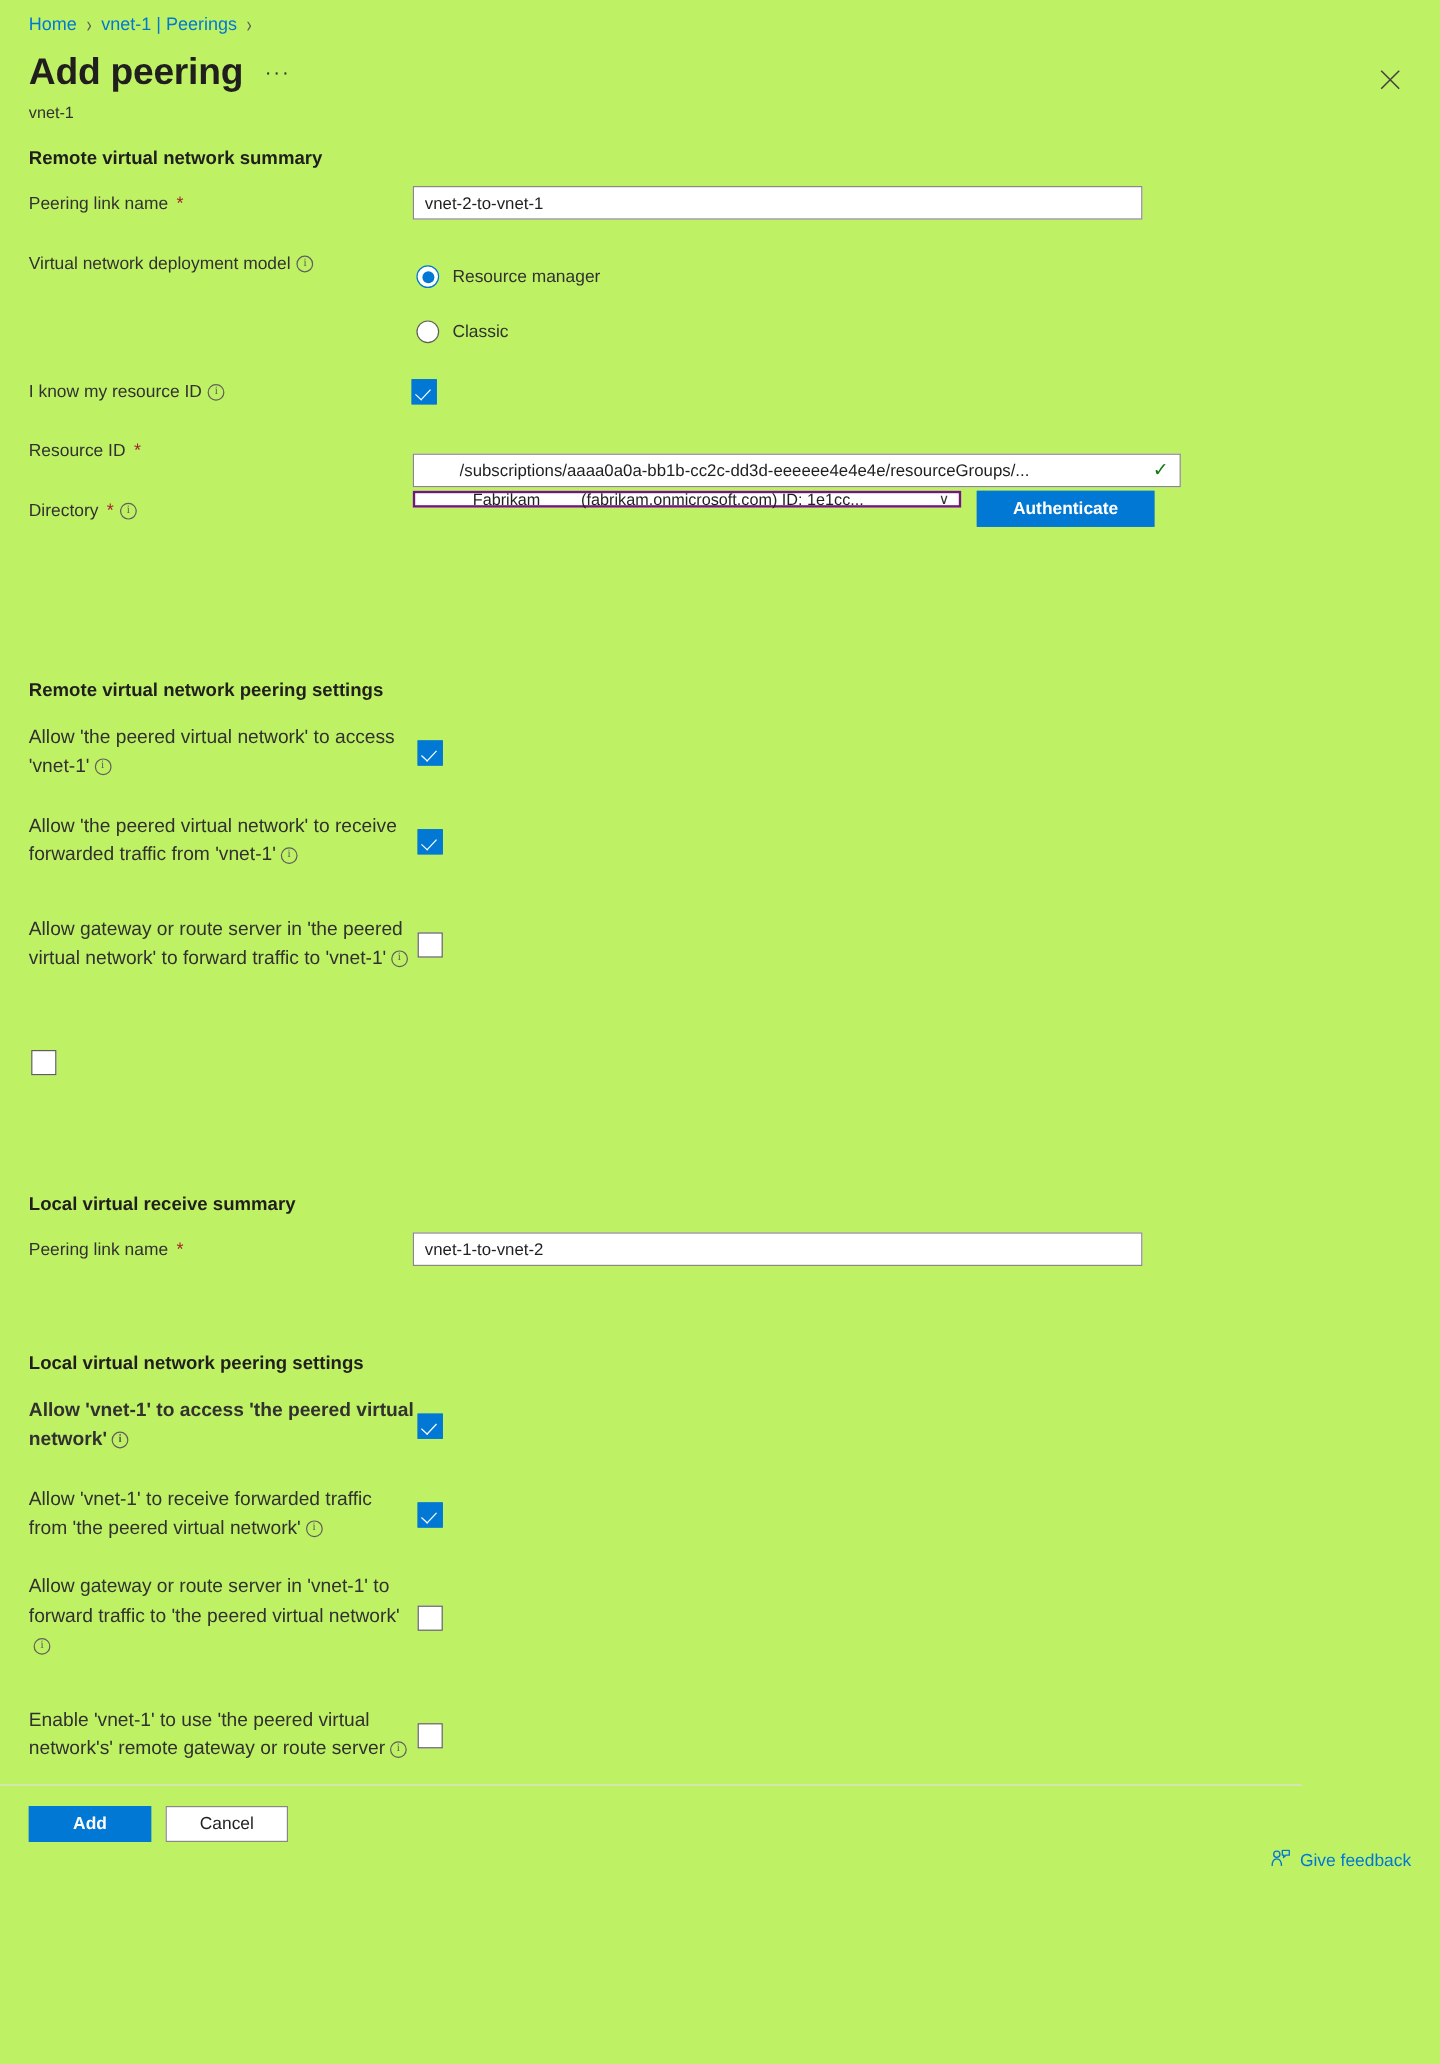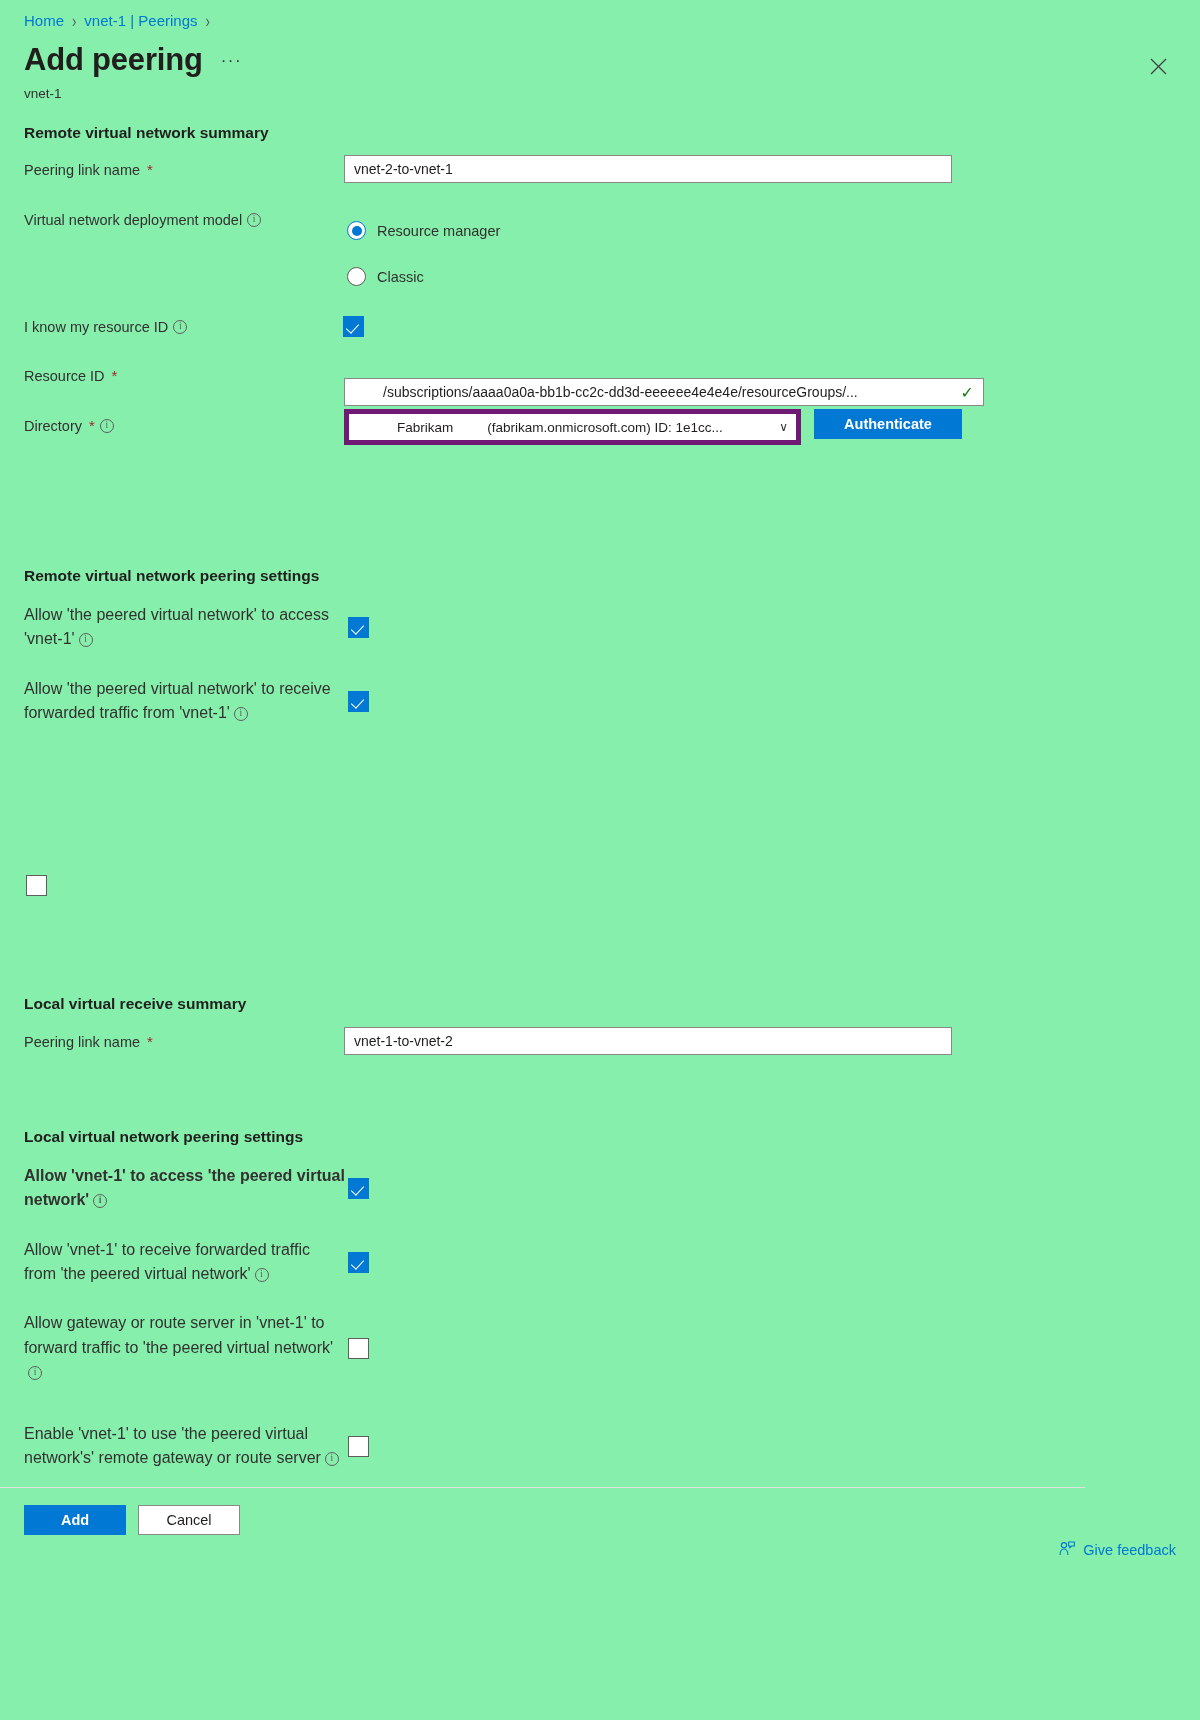--- a/index.html
+++ b/index.html
@@ -4,21 +4,21 @@
 <style>
   * { box-sizing: border-box; }
   html, body {
     margin: 0; padding: 0;
     width: 1200px; height: 1720px;
     background: #ffffff;
     font-family: "Liberation Sans", sans-serif;
     color: #323130;
     overflow: hidden;
   }
-  .page { position: relative; width: 1200px; height: 1720px; background:#86efac; }
+  .page { position: relative; width: 1200px; height: 1720px; background:#bef264; }
 
   
   .breadcrumb {
     position: absolute; left: 24px; top: 12px;
     display: flex; align-items: center; gap: 8px;
     font-size: 15px;
   }
   .crumb-link { color: #0078d4; cursor: pointer; white-space: nowrap; }
   .crumb-sep {
     color: #605e5c; font-size: 13px; display:inline-block;
@@ -105,21 +105,21 @@
   .cbx.on { background:#0078d4; border-color:#0078d4; }
   .cbx.on::after {
     content:""; position:absolute; left: 5px; top: 4px;
     width: 6px; height: 11px;
     border: solid #fff; border-width: 0 1.9px 1.9px 0;
     transform: rotate(43deg);
   }
 
   
   .dropdown {
-    border:5px solid #701a75; background:#fff; height:36px;
+    border:2px solid #701a75; background:#fff; height:14px;
     display:flex; align-items:center; padding: 0 8px 0 0;
     font-size: 13.5px; color:#201f1e; cursor:pointer;
   }
   .dd-name { padding-left: 48px; }
   .dd-detail { padding-left: 34px; white-space:nowrap; overflow:hidden; text-overflow:ellipsis; }
   .dd-caret { margin-left:auto; padding-left:10px; font-size: 12px; color:#323130; }
 
   .btn-primary {
     background:#0078d4; color:#fff; border:1px solid #0078d4;
     font-size: 14.5px; font-weight: 600;
@@ -247,20 +247,24 @@
   <div class="setting" style="top:602px; height:50px;">
     <span class="stext"><span>Allow 'the peered virtual network' to access 'vnet-1'</span><span class="info-icon"></span></span>
     <span class="cbx on" style="margin-left:2px;"></span>
   </div>
 
   <div class="setting" style="top:676px; height:50px;">
     <span class="stext"><span>Allow 'the peered virtual network' to receive forwarded traffic from 'vnet-1'</span><span class="info-icon"></span></span>
     <span class="cbx on" style="margin-left:2px;"></span>
   </div>
 
+  <div class="setting" style="top:750px; height:74px;">
+    <span class="stext"><span>Allow gateway or route server in 'the peered virtual network' to forward traffic to 'vnet-1'</span><span class="info-icon"></span></span>
+    <span class="cbx" style="margin-left:2px;"></span>
+  </div>
 
   <div class="setting" style="top:848px; height:74px;">
     <span class="cbx" style="margin-left:2px;"></span>
   </div>
 
   <div class="section-head" style="top:995px;">Local virtual receive summary</div>
 
   <div class="row" style="left:24px; top:1030px;">
     <span class="lbl">
       <span>Peering link name</span>

